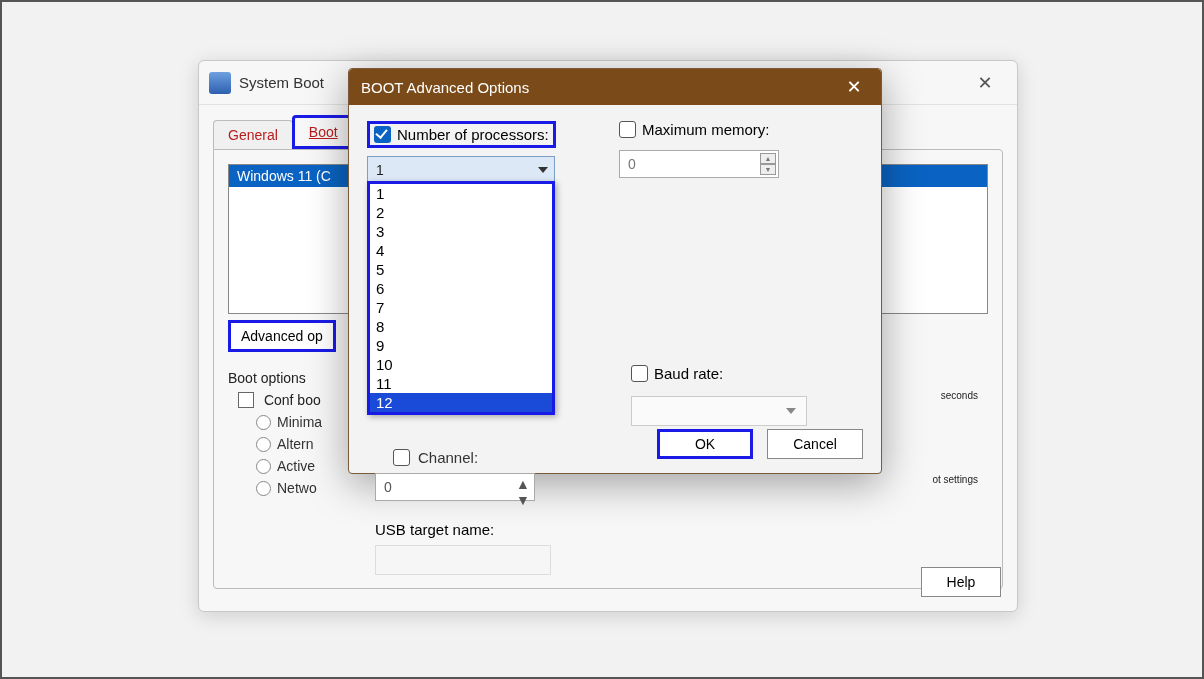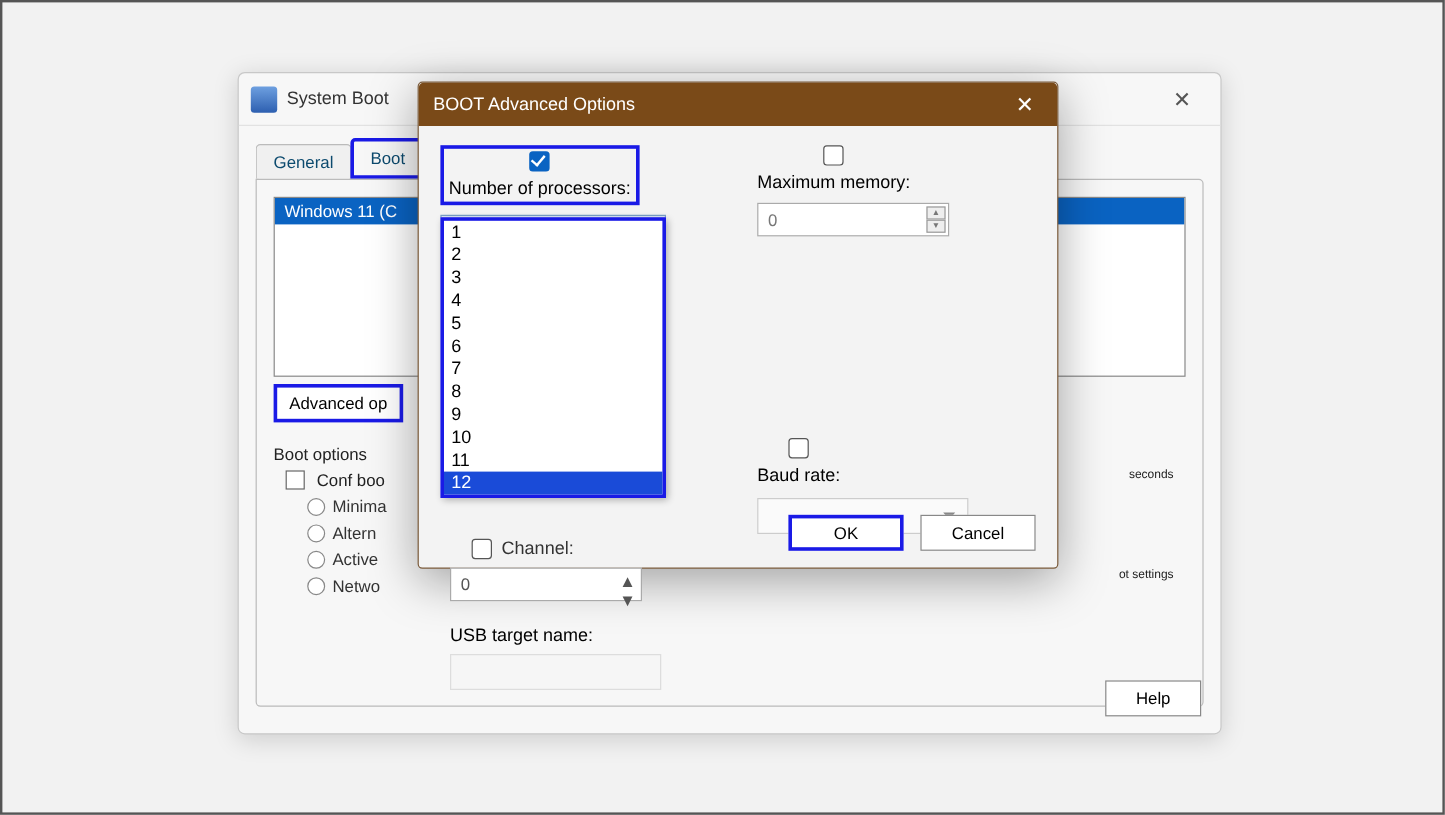--- a/index.html
+++ b/index.html
@@ -24,21 +24,21 @@
   .win-sysconf .titlebar .spacer { flex: 1; }
   .win-sysconf .titlebar .close {
     width: 44px; height: 30px; display:flex; align-items:center; justify-content:center;
     color:#555; font-size:18px; cursor:pointer;
   }
 
   .tabs-row {
     display: flex; align-items: flex-end; gap: 0; padding: 10px 14px 0 14px; position: relative;
   }
   .tab {
-    padding: 6px 14px 6px 14px; font-size: 14px; color:#0c4a6e; background:#f7f7f7;
+    padding: 6px 14px 6px 14px; font-size: 14px; color:#b91c1c; background:#f7f7f7;
     border:1px solid #bbb; border-bottom:none; border-radius:4px 4px 0 0;
     margin-right:-1px; cursor:pointer;
   }
   .tab.inactive { background:#f0f0f0; }
   .highlight-box { border: 3px solid #1a1ae6 !important; }
 
   .panel {
     margin: 0 14px 14px 14px; border:1px solid #bbb; border-radius: 0 4px 4px 4px;
     background:#f7f7f7; height: calc(100% - 110px); position:relative; padding:14px;
   }
@@ -77,21 +77,21 @@
   }
   .win-boot .titlebar2 {
     height: 36px; background:#7a4a18; color:#fff; display:flex; align-items:center;
     padding:0 12px; font-size:15px; border-radius:4px 4px 0 0;
   }
   .win-boot .titlebar2 .spacer { flex:1; }
   .win-boot .titlebar2 .close2 { width:30px; text-align:center; font-size:18px; cursor:pointer; }
 
   .boot-body { padding: 16px 18px; position:relative; height: calc(100% - 36px); }
 
-  .chk-label { font-size:15px; display:inline-flex; align-items:center; gap:6px;flex-direction:column; }
+  .chk-label { font-size:15px; display:inline-flex; align-items:center; gap:6px; }
   .chk { width:17px; height:17px; background:#0a63c2; border-radius:3px; position:relative; display:inline-block; }
   .chk::after { content:""; position:absolute; left:4px; top:1px; width:5px; height:9px; border:solid #fff; border-width:0 2px 2px 0; transform:rotate(40deg);}
   .chk-empty { width:17px; height:17px; border:1px solid #555; background:#fff; border-radius:3px; display:inline-block; }
 
   .combo {
     margin-top: 8px; width: 188px; height: 28px; border:1px solid #7aa0c8;
     background:#dce8f6; display:flex; align-items:center; padding:0 8px;
     font-size:14px; color:#222; position:relative;
   }
   .combo .arrow {
@@ -101,21 +101,21 @@
 
   .dropdown {
     position:absolute; left:18px; top: 76px; width:188px; background:#fff;
     border:1px solid #000; box-shadow: 2px 2px 6px rgba(0,0,0,.3); z-index:5;
     font-size:15px;
   }
   .dropdown .opt { padding: 0 6px; line-height: 19px; cursor:pointer; }
   .dropdown .opt.sel { background:#1a4bd8; color:#fff; }
   .dropdown-wrap { border:3px solid #1a1ae6; }
 
-  .right-col { position:absolute; left: 282px; top: 16px; }
+  .right-col { position:absolute; left: 270px; top: 16px; }
   .spin {
     width: 160px; height: 28px; border:1px solid #aaa; background:#fff; color:#777;
     display:flex; align-items:center; padding:0 8px; font-size:14px; position:relative; margin-top:8px;
   }
   .spin .spin-btns { position:absolute; right:2px; top:2px; width:16px; height:22px; display:flex; flex-direction:column; }
   .spin .sb { flex:1; border:1px solid #999; background:#eee; font-size:7px; display:flex; align-items:center; justify-content:center; }
 
   .mid-right { position:absolute; left:282px; top: 260px; }
   .baud-sel { width:176px; height:30px; border:1px solid #ccc; background:#fafafa; margin-top:10px; position:relative;}
   .baud-sel .arrow2 { position:absolute; right:10px; top:50%; transform:translateY(-50%); width:0;height:0;border-left:5px solid transparent;border-right:5px solid transparent;border-top:6px solid #888;}
@@ -138,21 +138,21 @@
 <div class="win-sysconf">
   <div class="titlebar">
     <span class="app-icon"></span>
     <span class="title">System Boot</span>
     <span class="spacer"></span>
     <span class="close">✕</span>
   </div>
 
   <div class="tabs-row">
     <div class="tab inactive">General</div>
-    <div class="tab highlight-box" style="background:#f7f7f7;">Boot</div>
+    <div class="tab highlight-box" style="background:#f7f7f7;text-decoration:underline;">Boot</div>
   </div>
 
   <div class="panel">
     <div class="os-list">
       <div class="selected-os">Windows 11 (C</div>
     </div>
 
     <span class="adv-btn highlight-box">Advanced op</span>
 
     <div class="boot-opts">

